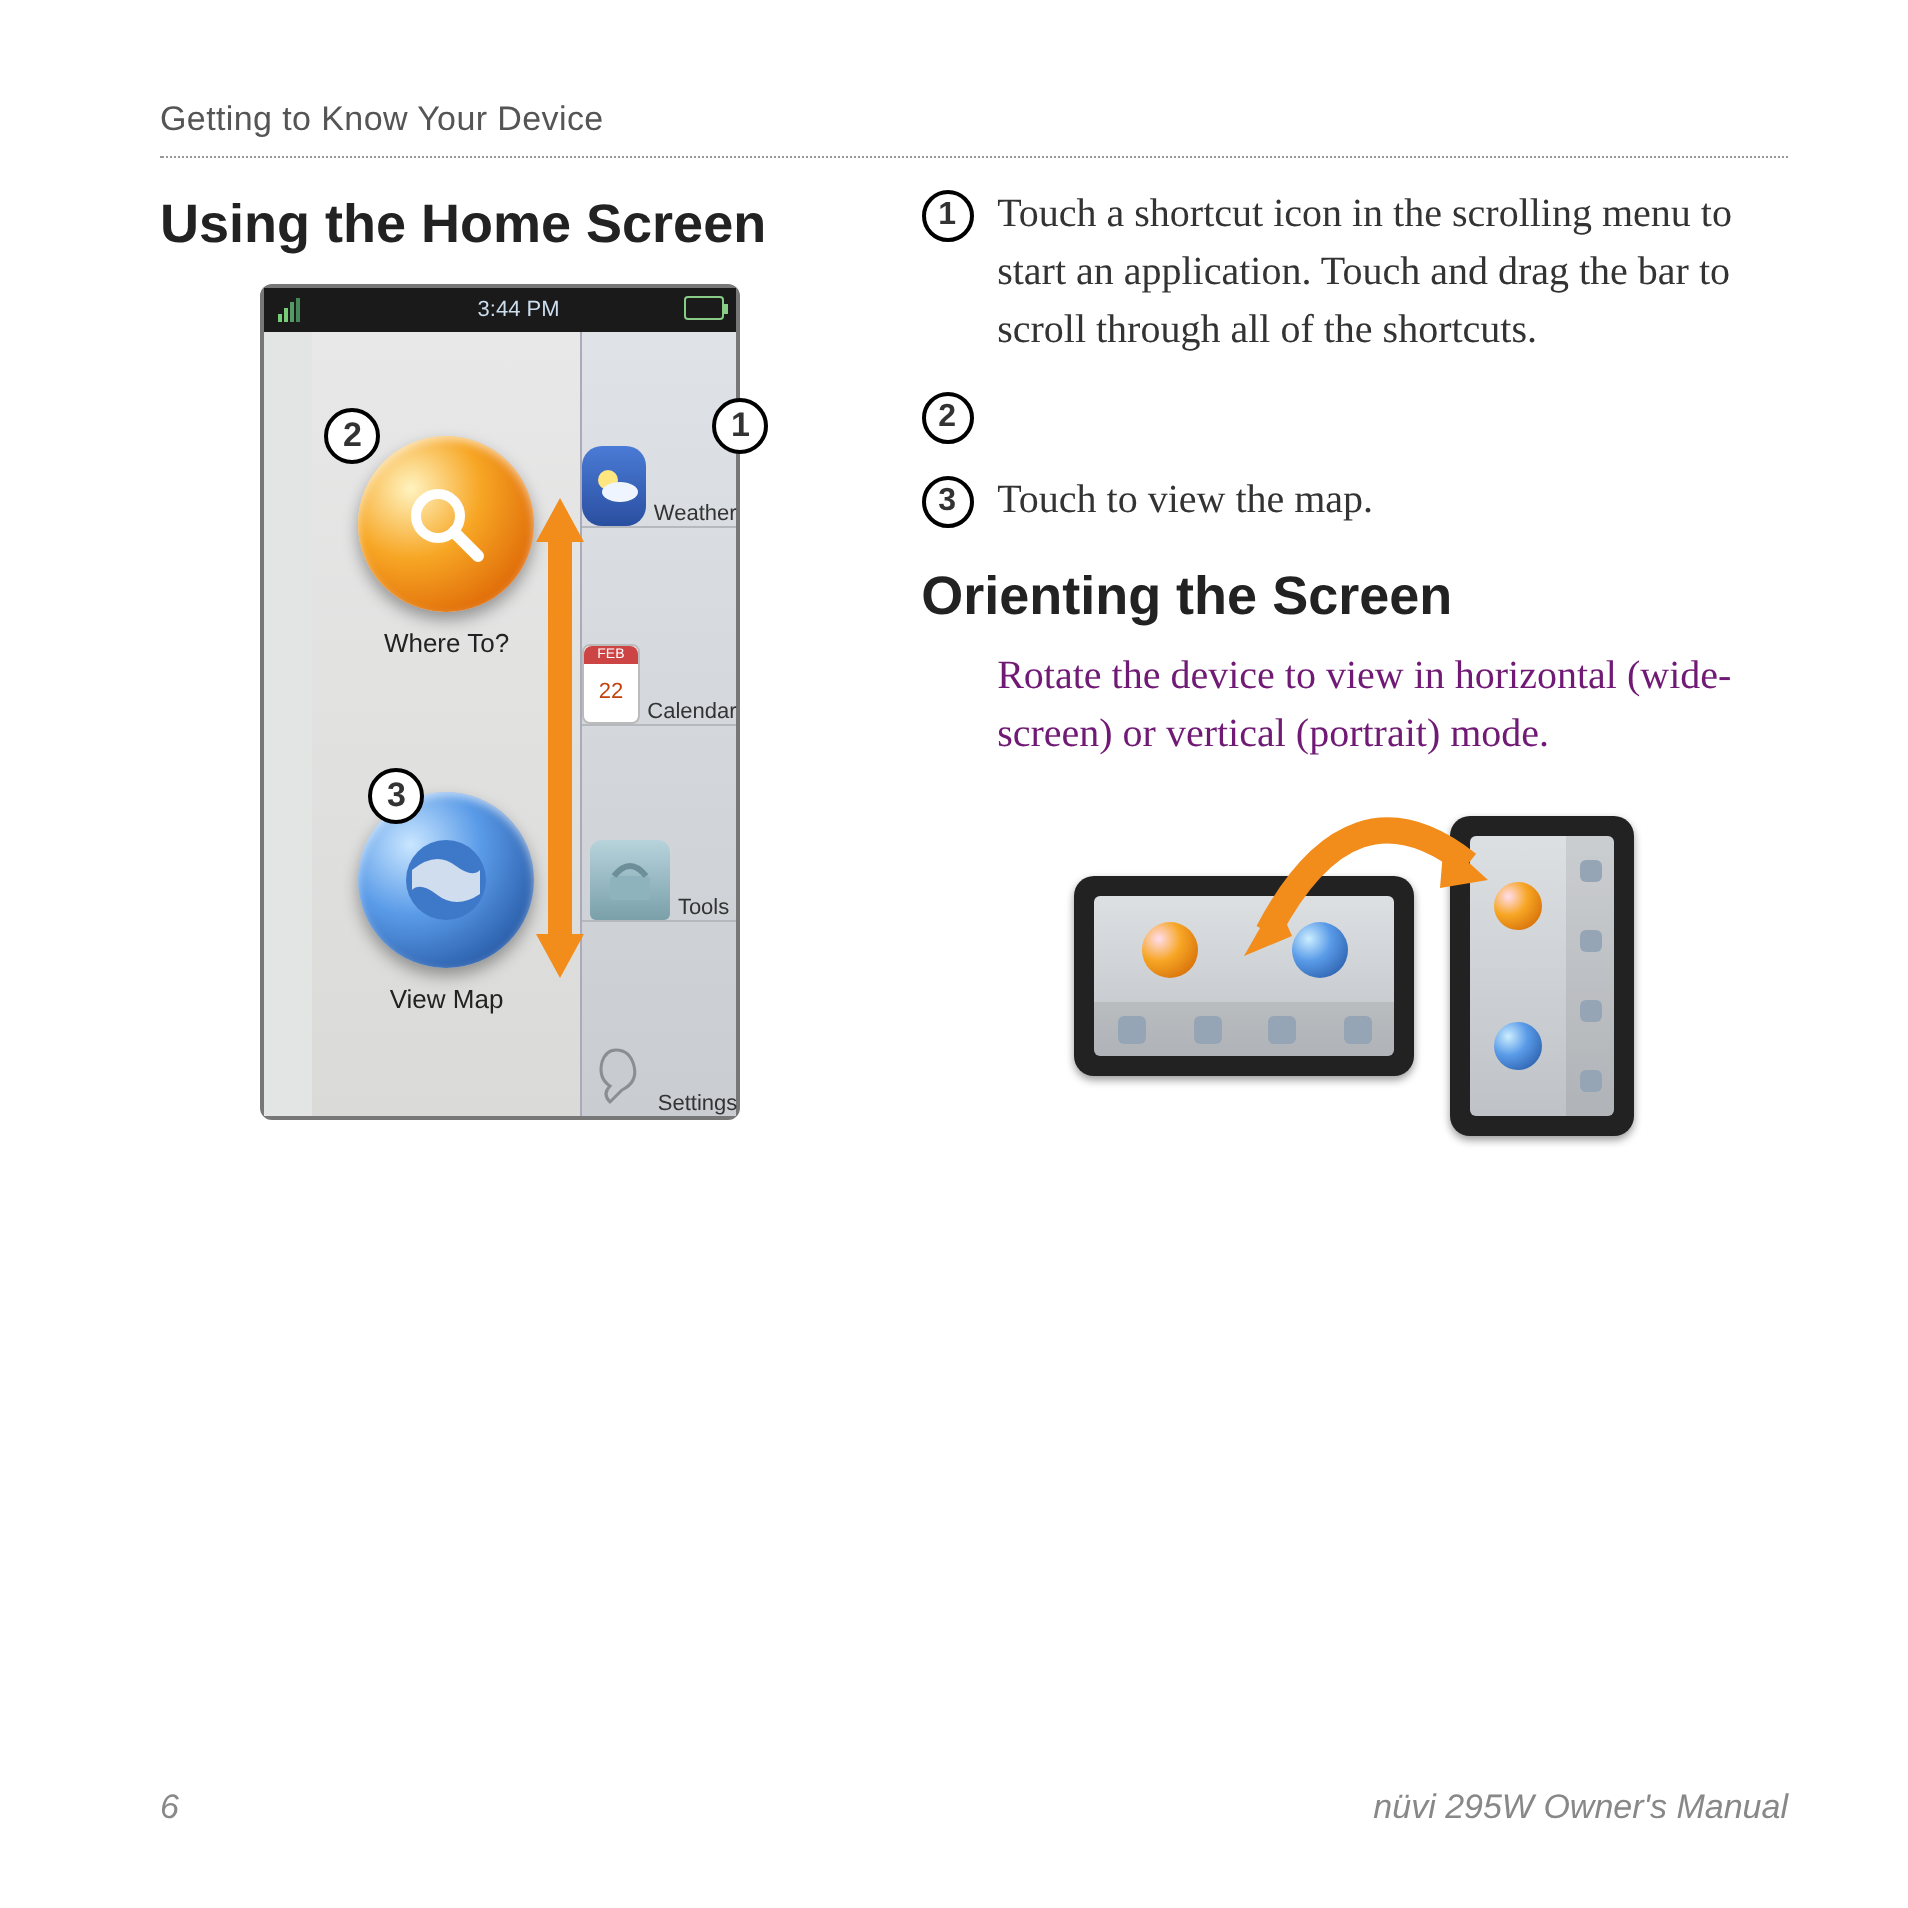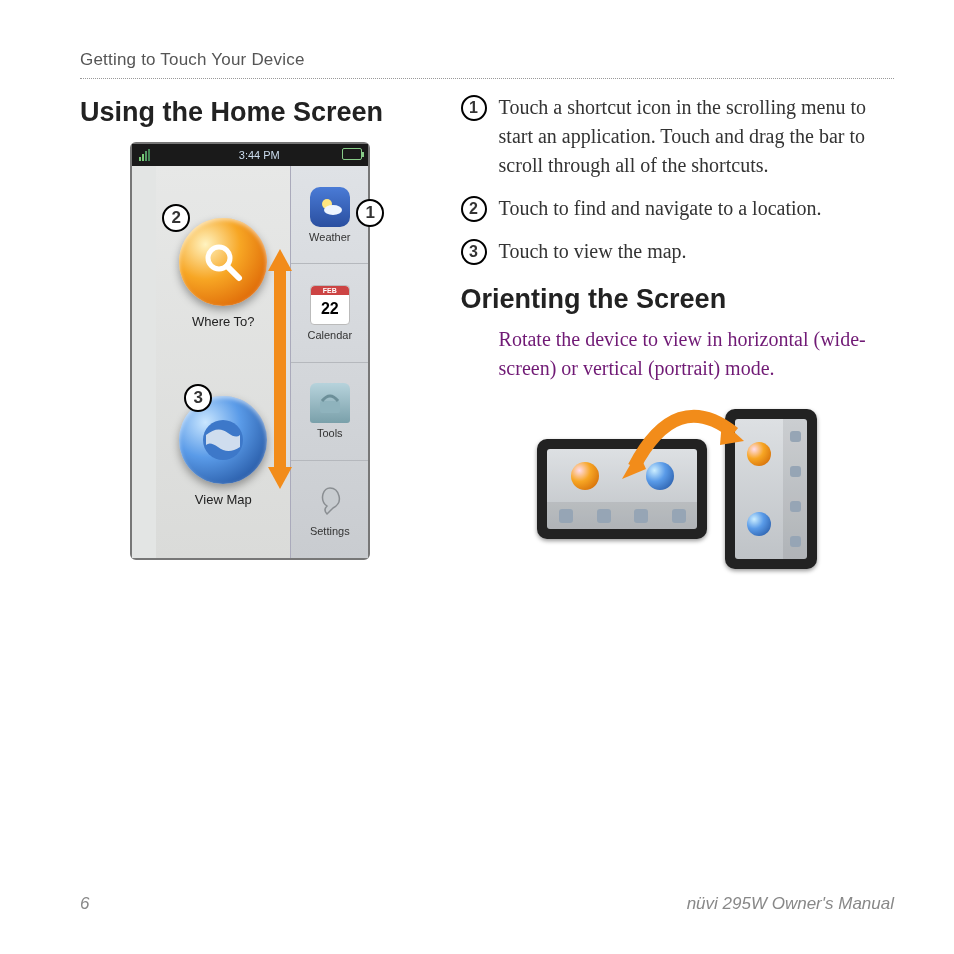--- a/index.html
+++ b/index.html
@@ -87,22 +87,21 @@
   .side-apps {
     width: 78px;
     background: linear-gradient(#dfe2e6,#c9ccd0);
     display: flex;
     flex-direction: column;
     border-left: 1px solid #aab;
   }
   .side-item {
     flex: 1;
     display: flex;
-    flex-direction: column;
-    align-items: center;
+    align-items: flex-end;
     justify-content: center;
     border-bottom: 1px solid #b5b8bd;
     font-size: 11px;
     color: #333;
     gap: 4px;
   }
   .side-item:last-child { border-bottom: none; }
   .main-item {
     display: flex;
     flex-direction: column;
@@ -113,21 +112,21 @@
   }
   .big-icon {
     width: 88px; height: 88px; border-radius: 50%;
     display:flex; align-items:center; justify-content:center;
     box-shadow: 0 4px 8px rgba(0,0,0,0.35), inset 0 2px 4px rgba(255,255,255,0.6);
   }
   .where-icon { background: radial-gradient(circle at 30% 30%, #fff3c0, #f7a624 40%, #d95b00 90%); }
   .map-icon { background: radial-gradient(circle at 30% 30%, #c9e6ff, #5a9be8 40%, #1d4d99 90%); }
   .small-icon { width: 40px; height: 40px; border-radius: 8px; display:flex; align-items:center; justify-content:center; }
   .weather-i { background: linear-gradient(#4a7bd6,#2a4fa0); border-radius:10px; }
-  .cal-i { background: #fff; border:1px solid #bbb; border-radius:4px; font-size:16px; font-weight:bold; color:#000000; position:relative; }
+  .cal-i { background: #fff; border:1px solid #bbb; border-radius:4px; font-size:11px; font-weight:normal; color:#c2410c; position:relative; }
   .cal-i::before { content:"FEB"; position:absolute; top:0; left:0; right:0; background:#c44; color:#fff; font-size:7px; text-align:center; border-radius:4px 4px 0 0; padding:1px 0;}
   .tools-i { background: linear-gradient(#b7d3dc,#7aa0aa); border-radius:6px 6px 3px 3px; }
   .settings-i { background: transparent; }
   
   .callout {
     position: absolute;
     width: 28px; height: 28px;
     border-radius: 50%;
     background: #fff;
     border: 2.5px solid #000;
@@ -190,21 +189,21 @@
     font-style: italic;
     color: #888;
     font-size: 17px;
   }
 </style>
 </head>
 <body>
 
 <div class="page">
 
-  <div class="header-line">Getting to Touch Your Device</div>
+  <div class="header-line">Getting to Know Your Device</div>
 
   <div class="columns">
 
     <div class="col-left">
       <h2 class="section">Using the Home Screen</h2>
 
       <div class="device-wrap">
         <div class="device">
           <div class="statusbar">
             <svg class="sig" viewBox="0 0 14 14">
@@ -288,21 +287,20 @@
     </div>
 
     <div class="col-right">
 
       <div class="step">
         <div class="num">1</div>
         <div>Touch a shortcut icon in the scrolling menu to start an application. Touch and drag the bar to scroll through all of the shortcuts.</div>
       </div>
       <div class="step">
         <div class="num">2</div>
-        <div>Touch to find and navigate to a location.</div>
       </div>
       <div class="step">
         <div class="num">3</div>
         <div>Touch to view the map.</div>
       </div>
 
       <h2 class="section" style="margin-top:18px;">Orienting the Screen</h2>
       <div class="body-text">Rotate the device to view in horizontal (wide-screen) or vertical (portrait) mode.</div>
 
       <div class="orient-fig">

